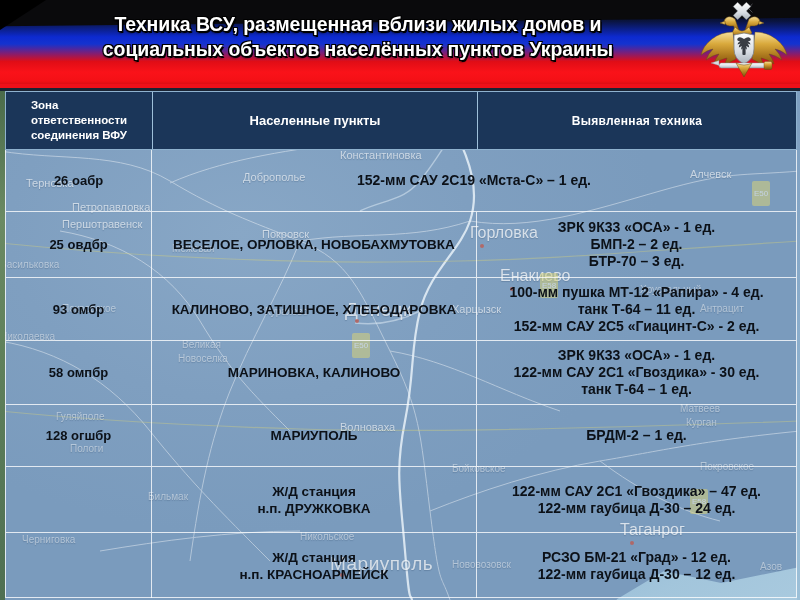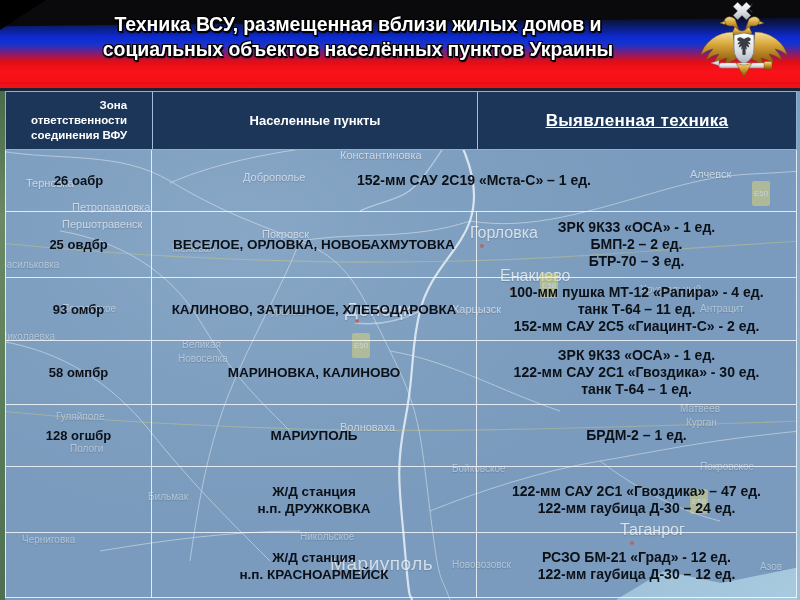--- a/index.html
+++ b/index.html
@@ -165,26 +165,26 @@
     border: 1px solid #8fb2cf;
     box-sizing: border-box;
     display: flex;
   }
   #thead .hcell {
     display: flex;
     align-items: center;
     justify-content: center;
     color: #ffffff;
     font-weight: bold;
-    text-align: right;
+    text-align: left;
     box-sizing: border-box;
   }
   #thead .hcell.c0 { width: 147px; font-size: 11.5px; line-height: 15px; border-right: 1px solid #9ec0da; }
   #thead .hcell.c1 { width: 325px; font-size: 13px; border-right: 1px solid #9ec0da; }
-  #thead .hcell.c2 { flex: 1;      font-size: 17px; letter-spacing: .3px; text-decoration: underline; }
+  #thead .hcell.c2 { flex: 1;      font-size: 12px; letter-spacing: .3px; }
 
   #tbody {
     position: absolute;
     left: 5px; top: 150px;
     width: 792px;
     height: 448px;
     box-sizing: border-box;
     border-left: 1px solid rgba(255,255,255,.78);
     border-right: 1px solid rgba(255,255,255,.78);
     border-bottom: 1px solid rgba(255,255,255,.78);

